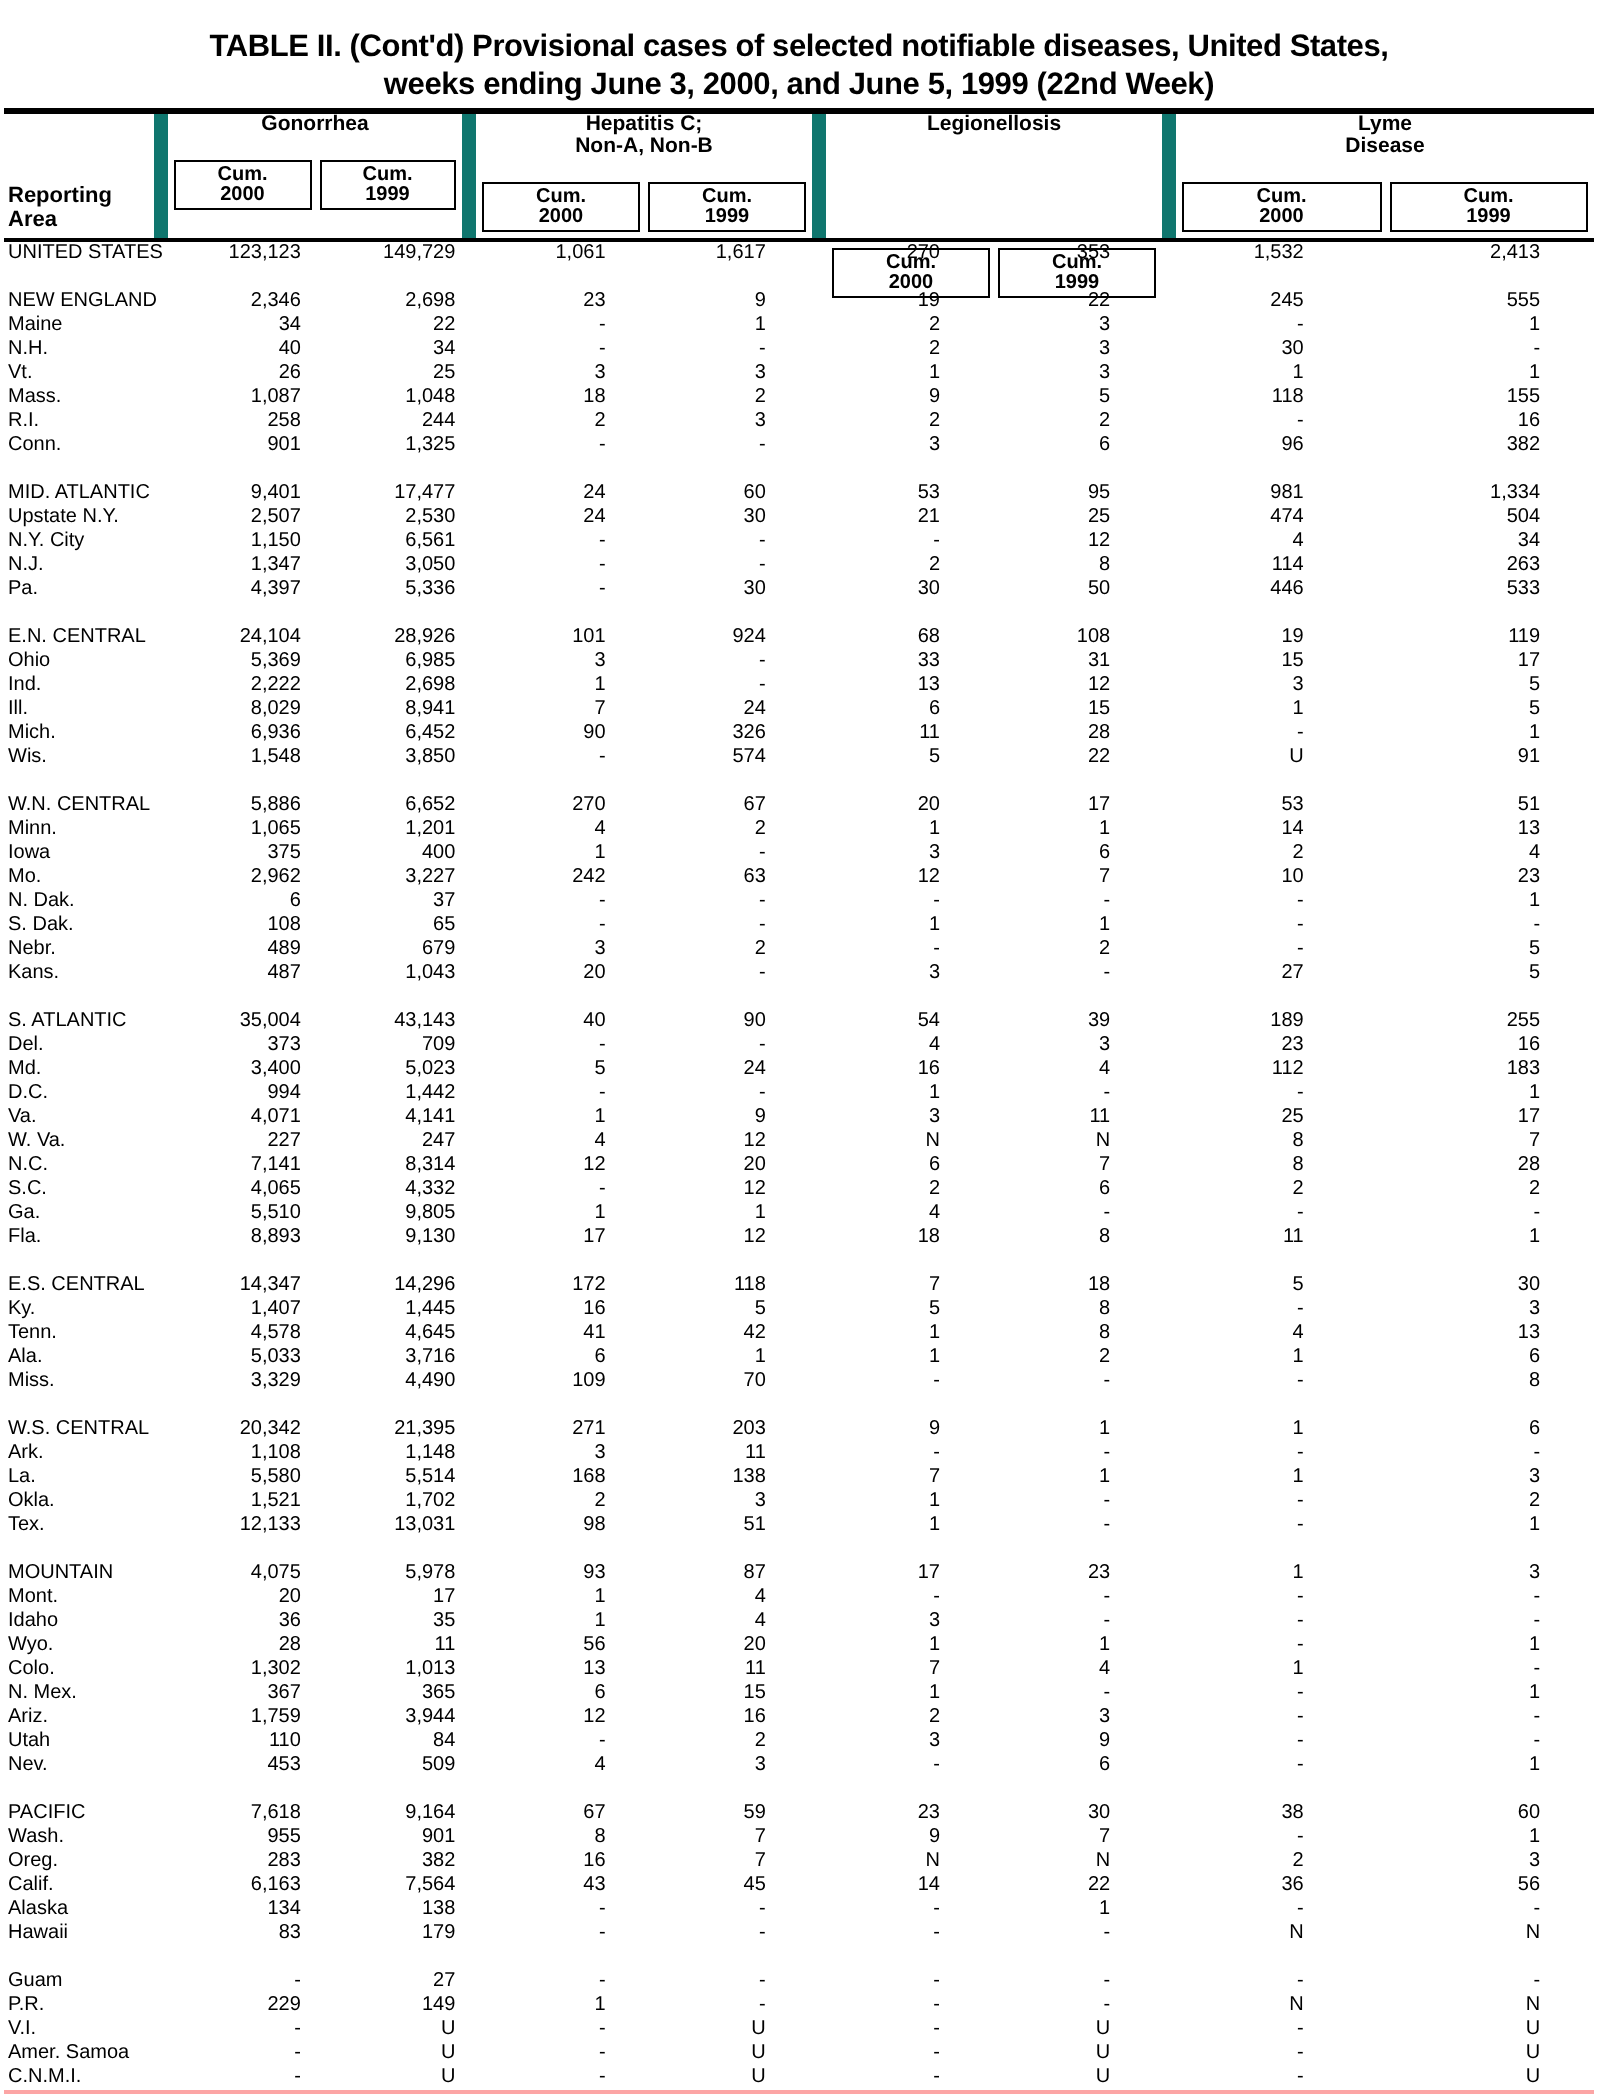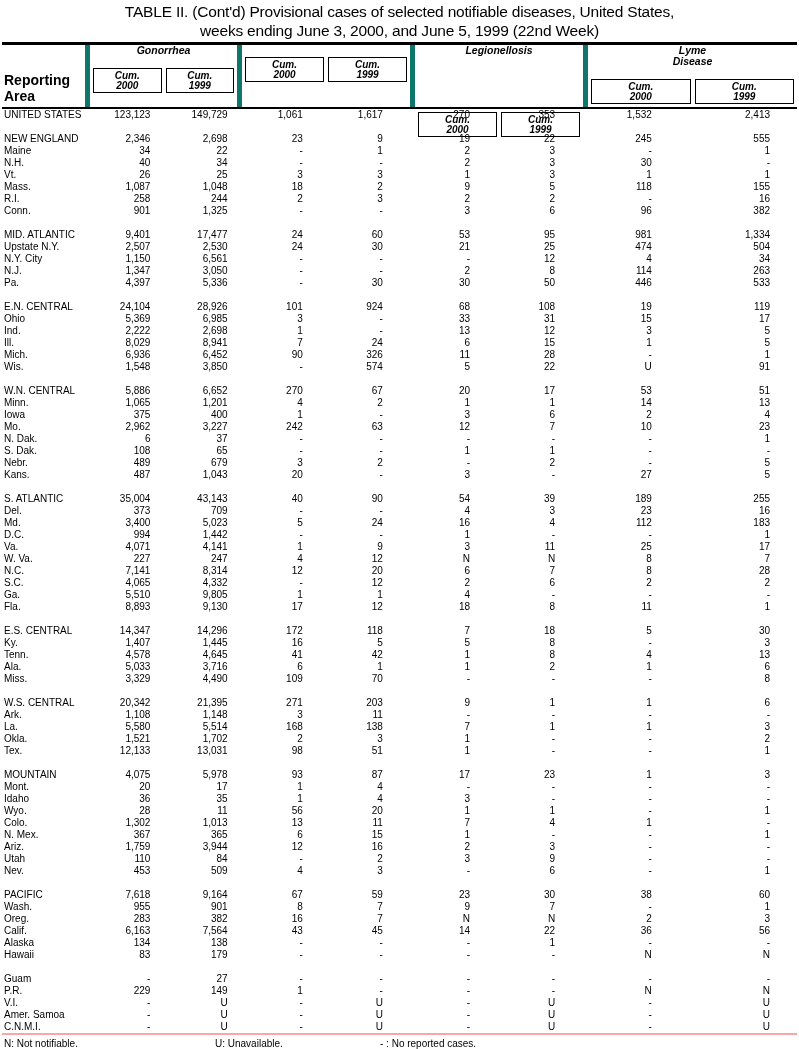--- a/index.html
+++ b/index.html
@@ -1,25 +1,25 @@
 <!DOCTYPE html>
 <html><head>
 <meta charset="utf-8">
 <style>
   html,body{margin:0;padding:0;}
   body{width:799px;height:1049px;background:#fff;color:#000;font-family:"Liberation Sans",sans-serif;}
   .page{position:relative;width:799px;height:1049px;overflow:hidden;}
-  .title{padding-top:2px;text-align:center;font-weight:400;font-size:15.5px;line-height:19px;letter-spacing:-0.2px;}
+  .title{padding-top:14px;text-align:center;font-weight:700;font-size:15.5px;line-height:19px;letter-spacing:-0.2px;}
   .tablewrap{margin:2px 2px 0 2px;}
 
   
   .thead{display:flex;border-top:3px solid #000;border-bottom:2px solid #000;height:62px;}
-  .area-head{width:103px;display:flex;align-items:flex-end;padding:0 0 3px 2px;font-weight:700;font-size:14px;margin-top:43px;}
+  .area-head{width:103px;display:flex;align-items:flex-end;padding:0 0 3px 2px;font-weight:700;font-size:11px;margin-top:43px;}
   .header-groups{display:flex;flex:1;}
-  .group{display:flex;flex-direction:column;border-left:5px solid #0f766e;font-style:italic;}
+  .group{display:flex;flex-direction:column;border-left:7px solid #0f766e;}
   .g0{width:147px;}.g1{width:168px;}.g2{width:168px;gap:44px;}.g3{width:209px;}
   .group-label{flex:1;display:flex;flex-direction:column;justify-content:center;align-items:center;font-weight:700;font-size:10.5px;line-height:11px;text-align:center;}
   .sub-row{display:flex;padding:0 1px 2px 1px;}
   .sub-box{flex:1;margin:12px 2px;border:1px solid #000;text-align:center;font-weight:700;font-size:10px;line-height:10px;padding:2px 0 1px 0;}
 
   
   .tbody{font-size:10px;}
   .row{display:flex;height:12px;line-height:12px;white-space:nowrap;}
   .row-spacer{height:12px;}
   .cell-area{width:103px;padding-left:2px;overflow:hidden;}
@@ -63,20 +63,24 @@
                 <div>Cum.</div>
                 <div>2000</div>
               </div>
               <div class="sub-box">
                 <div>Cum.</div>
                 <div>1999</div>
               </div>
             </div>
           </div>
           <div class="group g1">
+            <div class="group-label">
+              <div>Hepatitis C;</div>
+              <div>Non-A, Non-B</div>
+            </div>
             <div class="sub-row">
               <div class="sub-box">
                 <div>Cum.</div>
                 <div>2000</div>
               </div>
               <div class="sub-box">
                 <div>Cum.</div>
                 <div>1999</div>
               </div>
             </div>

